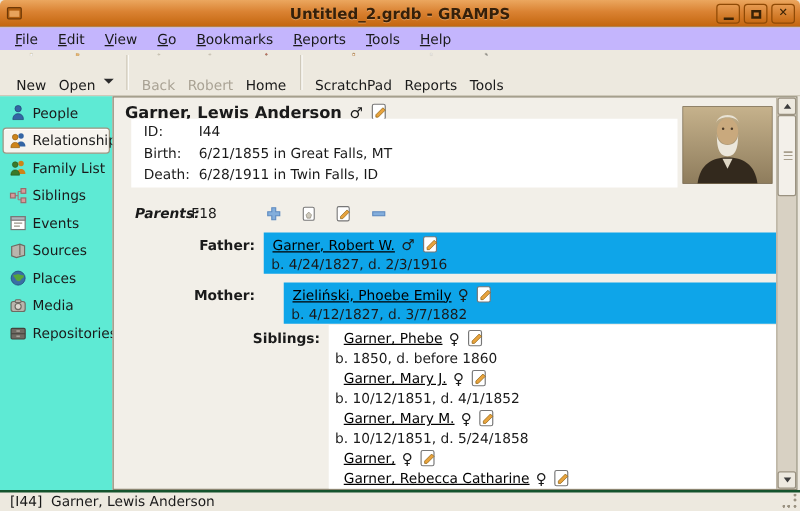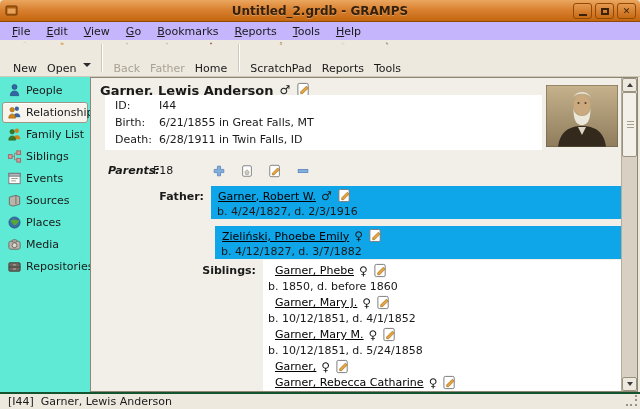--- a/index.html
+++ b/index.html
@@ -185,21 +185,21 @@
   <div class="tbtn disabled">
     <svg viewBox="0 0 22 22">
       <path d="M12 5v4h7v5h-7v4l-9-6.5z" fill="#CFC9BB" stroke="#B5AE9E"></path>
     </svg>
     <span class="tlabel">Back</span>
   </div>
   <div class="tbtn disabled">
     <svg viewBox="0 0 22 22">
       <path d="M10 5v4H3v5h7v4l9-6.5z" fill="#CFC9BB" stroke="#B5AE9E"></path>
     </svg>
-    <span class="tlabel">Father</span>
+    <span class="tlabel">Robert</span>
   </div>
   <div class="tbtn">
     <svg viewBox="0 0 22 22">
       <rect x="6" y="10" width="11" height="8" fill="#EFE9DA" stroke="#8a8577"></rect>
       <path d="M3.5 11L11.5 4l8 7z" fill="#B5402C" stroke="#7c2418"></path>
       <rect x="10" y="13" width="3.4" height="5" fill="#7A5230"></rect>
     </svg>
     <span class="tlabel">Home</span>
   </div>
   <div class="tsep"></div>
@@ -392,21 +392,22 @@
         <span class="icbtn">
           <svg viewBox="0 0 16 16">
             <rect x="2" y="1.5" width="11" height="13" rx="1.5" fill="#fff" stroke="#777"></rect>
             <path d="M5 10.5L11 4.5l2 2-6 6H5z" fill="#E8A33D" stroke="#8A6010" stroke-width=".6"></path>
           </svg>
         </span>
       </div>
       <div class="dates-line">b. 4/24/1827, d. 2/3/1916</div>
     </div>
 
-    <div class="rel-box" style="left:124px; top:148px; width:410px; height:33px;">
+    <span class="rel-label" style="top:152px">Mother:</span>
+    <div class="rel-box" style="left:136px; top:148px; width:410px; height:33px;">
       <div class="name-line">
         <a class="plink">Zieliński, Phoebe Emily</a>
         <span class="gender-sym">♀</span>
         <span class="icbtn">
           <svg viewBox="0 0 16 16">
             <rect x="2" y="1.5" width="11" height="13" rx="1.5" fill="#fff" stroke="#777"></rect>
             <path d="M5 10.5L11 4.5l2 2-6 6H5z" fill="#E8A33D" stroke="#8A6010" stroke-width=".6"></path>
           </svg>
         </span>
       </div>

